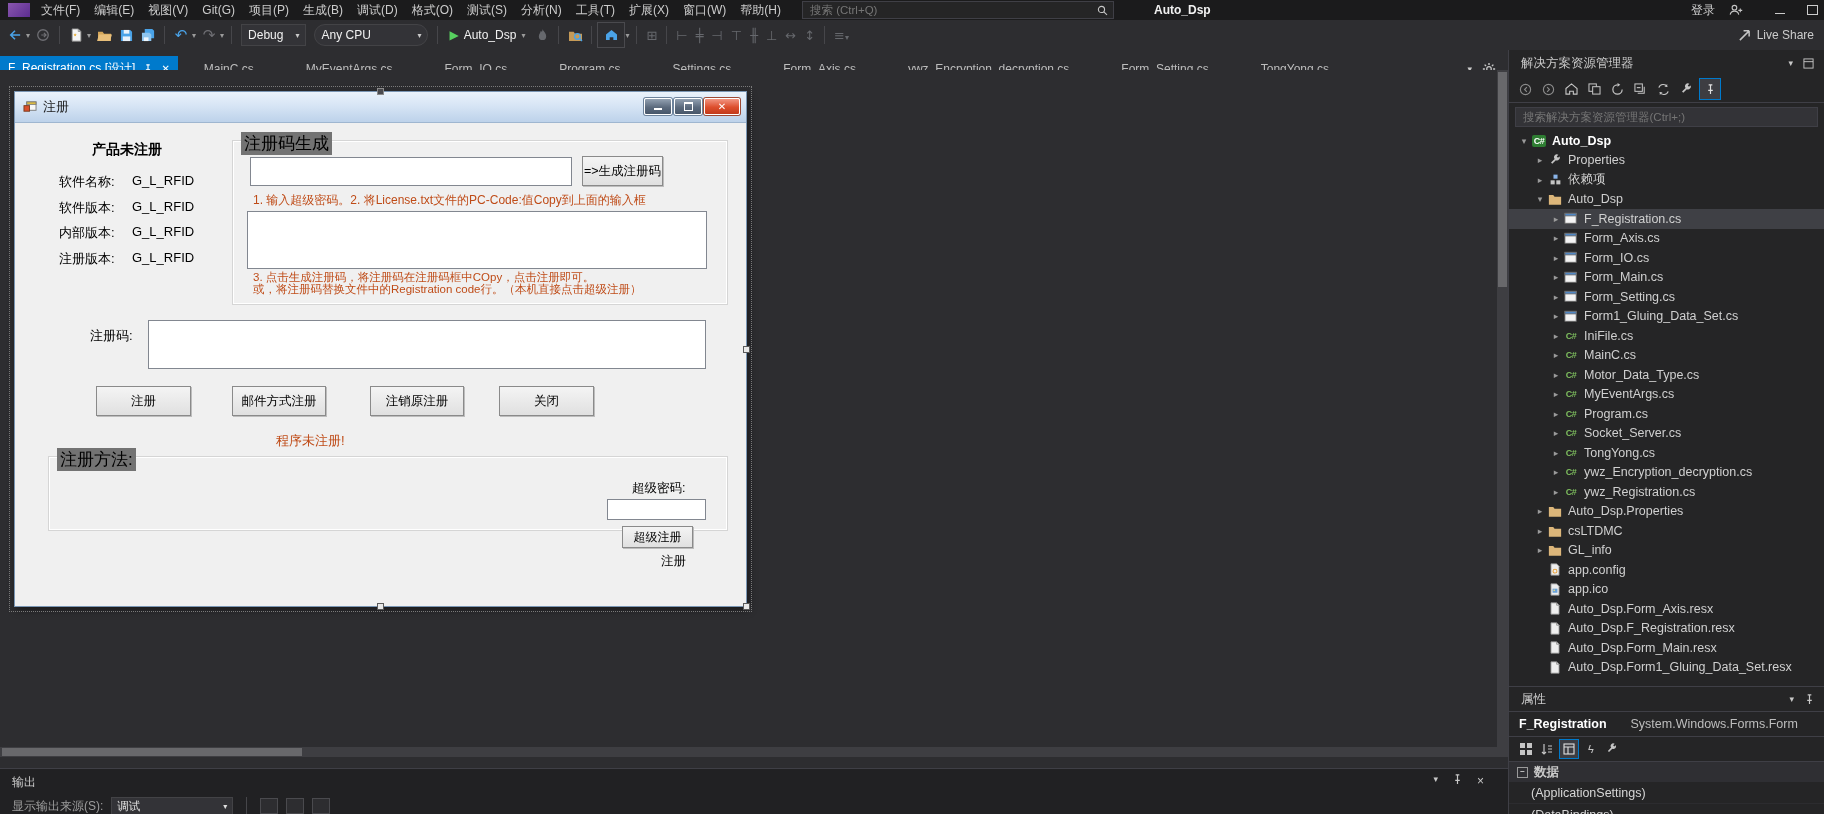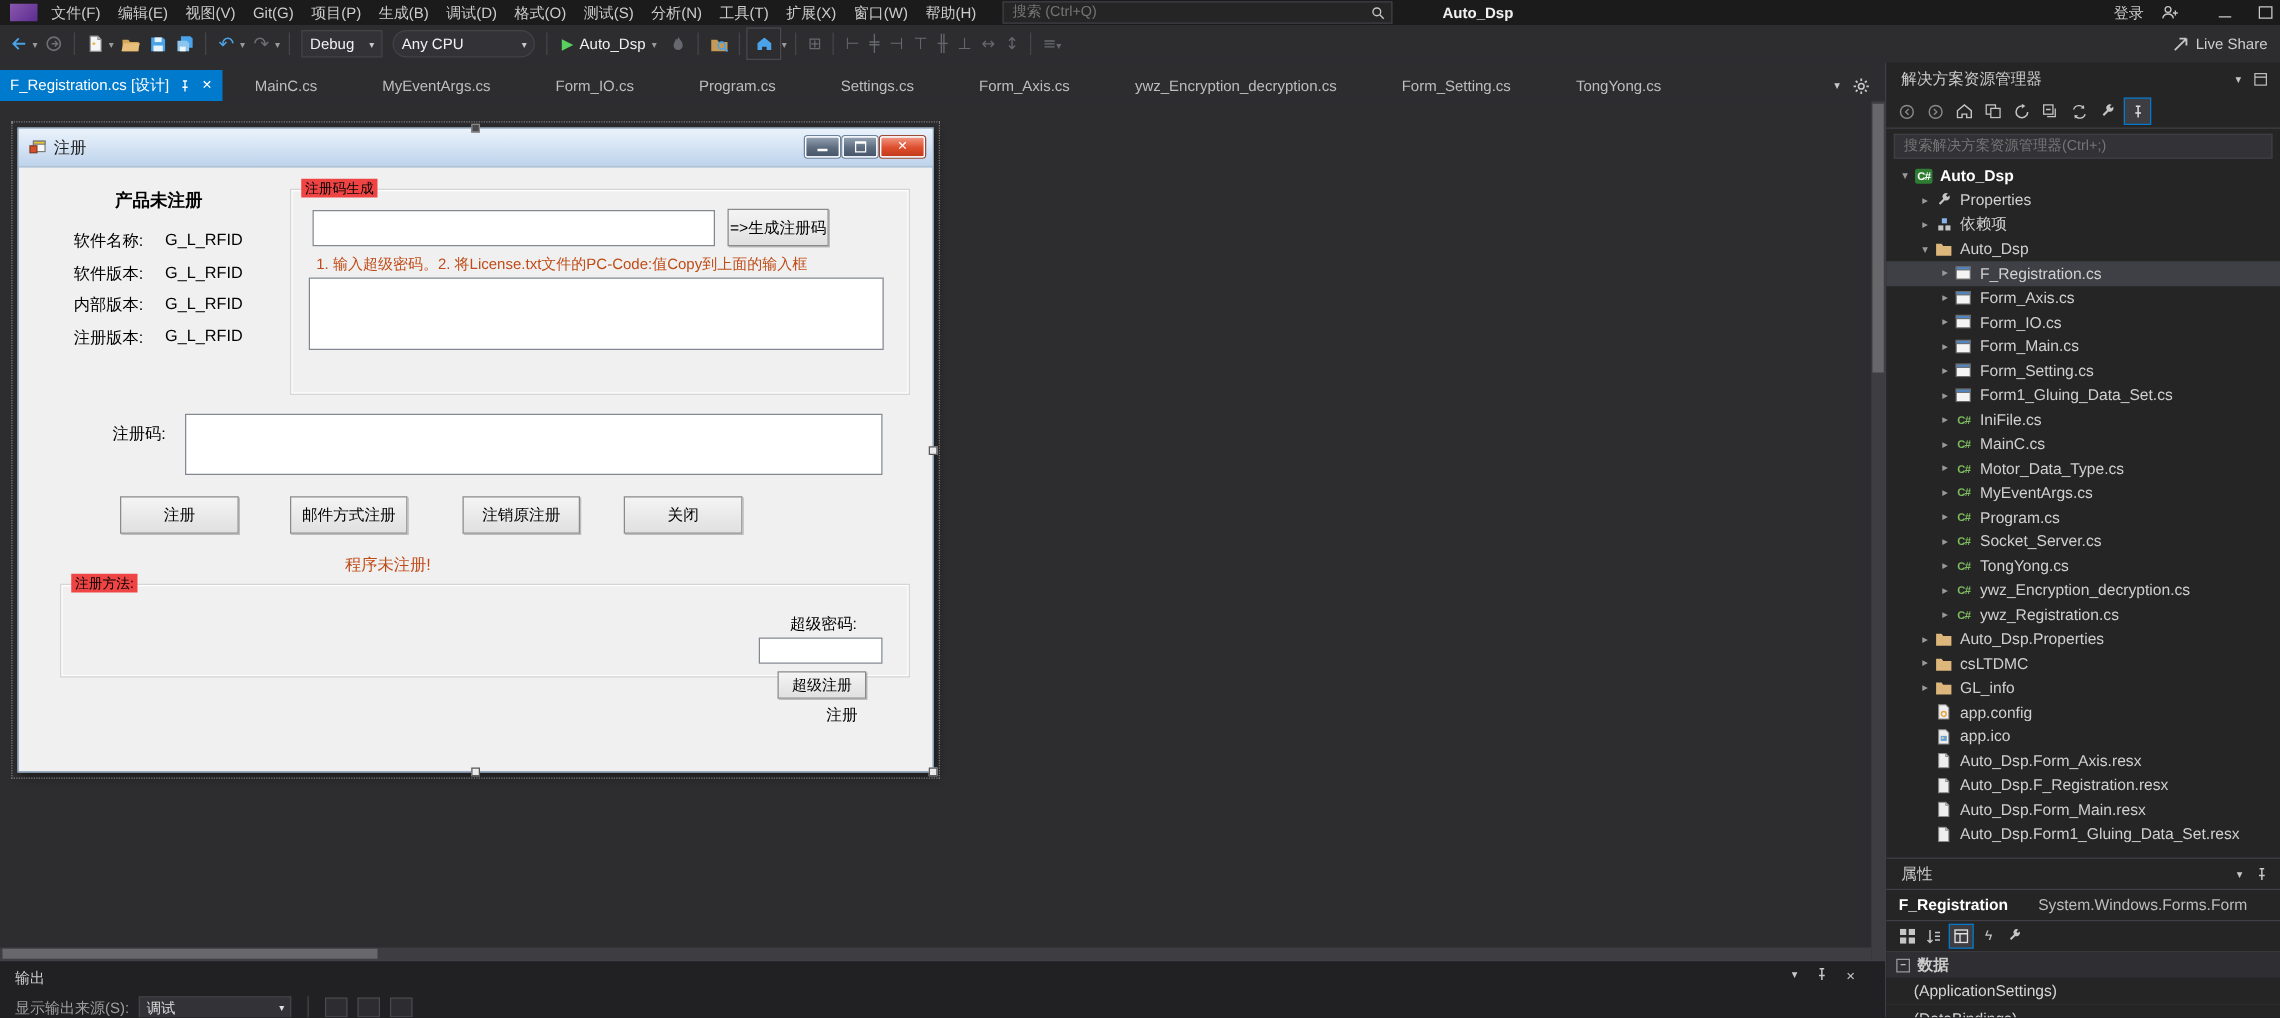--- a/index.html
+++ b/index.html
@@ -40,21 +40,21 @@
   
   .tabbar{position:absolute;left:0;top:50px;width:1508px;height:31px;background:#2d2d30;
           display:flex;align-items:flex-end;}
   #tabs{display:flex;align-items:flex-end;height:25px;flex:1;overflow:hidden;}
   .tab{height:25px;display:flex;align-items:center;padding:0 26px;color:#bdbdbd;font-size:12px;
        white-space:nowrap;cursor:default;}
   .tab.active{background:#007acc;color:#ffffff;padding:0 8px;}
   .tab .ticon{margin-left:8px;display:flex;align-items:center;}
   .tabbar-icons{display:flex;align-items:center;gap:10px;height:25px;padding:0 12px;color:#c8c8c8;}
   
-  .designer{position:absolute;left:0;top:81px;width:1508px;height:687px;background:#2d2d30;}
+  .designer{position:absolute;left:0;top:70px;width:1508px;height:687px;background:#2d2d30;}
   .dscroll-v{position:absolute;right:0;top:0;width:11px;height:100%;background:#3e3e42;}
   .dscroll-v .thumb{position:absolute;left:1px;top:2px;width:9px;height:215px;background:#68686b;}
   .dscroll-h{position:absolute;left:0;bottom:0;height:10px;width:1497px;background:#3e3e42;}
   .dscroll-h .thumb{position:absolute;top:1px;left:2px;height:8px;width:300px;background:#68686b;}
   
   .vsform{position:absolute;left:14px;top:21px;width:731px;height:514px;background:#f0f0f0;
           border:1px solid #7a96b4;box-shadow:2px 3px 8px rgba(0,0,0,.45);outline:1px dotted #7a7a7a;outline-offset:4px;}
   .vsform-title{position:relative;height:30px;background:linear-gradient(180deg,#eaf2fb 0%,#d7e5f5 45%,#bdd2ea 100%);
                 border-bottom:1px solid #9fb6d0;display:flex;align-items:center;padding:0 8px;
                 font-size:13px;color:#1b1b1b;}
@@ -66,21 +66,21 @@
   .wb.close{width:34px;background:linear-gradient(180deg,#f29582 0%,#dd4e2d 55%,#c23a1b 100%);box-shadow:0 0 0 1px #9c4a36;}
   .wb .mm{display:inline-block;width:8px;border-bottom:2px solid #fff;height:5px;}
   .wb .mx{display:inline-block;width:7px;height:6px;border:1px solid #fff;border-top-width:2px;}
   .vsform-body{position:relative;width:729px;height:482px;font-size:13px;color:#000;}
   .fb-abs{position:absolute;}
   .lbl-product{left:77px;top:18px;font-weight:bold;font-size:14px;}
   .info-rows{left:44px;top:50px;}
   .info-row{display:flex;height:15px;margin-bottom:10.5px;font-size:13px;}
   .info-row .il{width:73px;}
   .groupbox{border:1px solid #d5d5d5;box-shadow:inset 0 0 0 1px #ffffff;}
-  .gb-legend{position:absolute;top:-9px;left:8px;background:#ef4444;padding:0 3px;font-size:11px;}
+  .gb-legend{position:absolute;top:-9px;left:8px;background:#737373;padding:0 3px;font-size:17px;}
   .wf-text{background:#fff;border:1px solid #828790;box-sizing:border-box;font-family:inherit;outline:none;}
   .wf-btn{background:linear-gradient(180deg,#f4f4f4,#e0e0e0);border:1px solid #8a8a8a;box-sizing:border-box;
           display:flex;align-items:center;justify-content:center;font-size:12.5px;color:#000;
           box-shadow:1px 1px 0 #bdbdbd;cursor:default;}
   .redtxt{color:#bf4b17;}
   
   .handle{position:absolute;width:7px;height:7px;background:#e9e9e9;border:1px solid #5a5a5a;box-sizing:border-box;}
   .handle.dark{background:#4a4a4e;border-color:#8a8a8a;}
   
   .output{position:absolute;left:0;top:768px;width:1508px;height:46px;background:#212123;overflow:hidden;
@@ -370,20 +370,24 @@
               <span class="iv">G_L_RFID</span>
             </div>
           </div>
 
         <div class="fb-abs groupbox" style="left:217px;top:17px;width:494px;height:163px;">
           <span class="gb-legend">注册码生成</span>
           <input class="wf-text" style="position: absolute; left: 17px; top: 16px; width: 322px; height: 29px;">
           <div class="wf-btn" style="position:absolute;left:349px;top:15px;width:81px;height:30px;">=&gt;生成注册码</div>
           <div class="redtxt" style="position:absolute;left:20px;top:51px;font-size:12px;">1. 输入超级密码。2. 将License.txt文件的PC-Code:值Copy到上面的输入框</div>
           <textarea class="wf-text" style="position: absolute; left: 14px; top: 70px; width: 460px; height: 58px; resize: none;"></textarea>
+          <div class="redtxt" style="position:absolute;left:20px;top:131px;font-size:11.5px;line-height:11.5px;">
+            <div>3. 点击生成注册码，将注册码在注册码框中COpy，点击注册即可。</div>
+            <div>或，将注册码替换文件中的Registration code行。（本机直接点击超级注册）</div>
+          </div>
         </div>
 
         <div class="fb-abs" style="left:75px;top:204px;">注册码:</div>
         <textarea class="wf-text" style="position: absolute; left: 133px; top: 197px; width: 558px; height: 49px; resize: none;"></textarea>
 
         <div id="form-buttons">
             <div class="wf-btn" style="position: absolute; top: 263px; height: 30px; left: 81px; width: 95px;">注册</div>
             <div class="wf-btn" style="position: absolute; top: 263px; height: 30px; left: 217px; width: 94px;">邮件方式注册</div>
             <div class="wf-btn" style="position: absolute; top: 263px; height: 30px; left: 355px; width: 94px;">注销原注册</div>
             <div class="wf-btn" style="position: absolute; top: 263px; height: 30px; left: 484px; width: 95px;">关闭</div>

